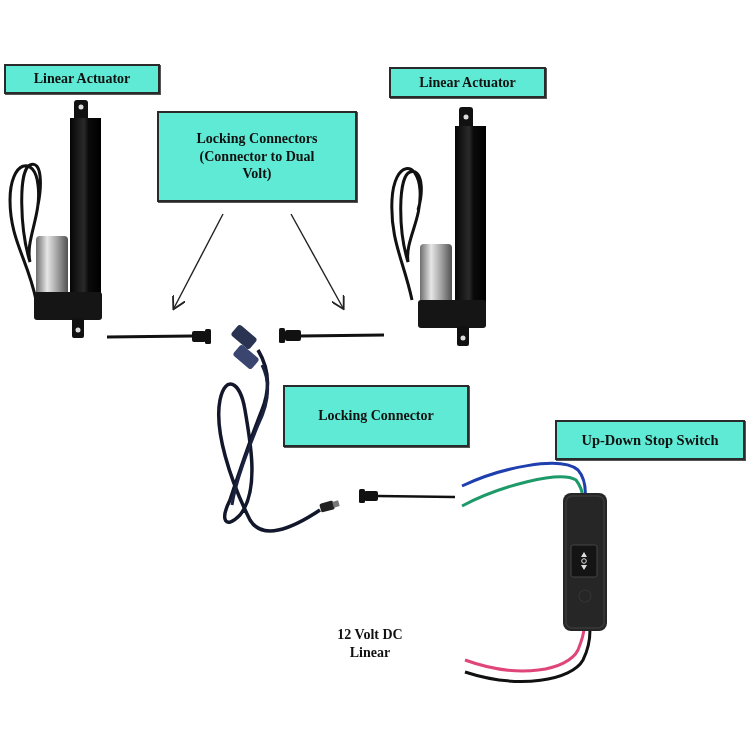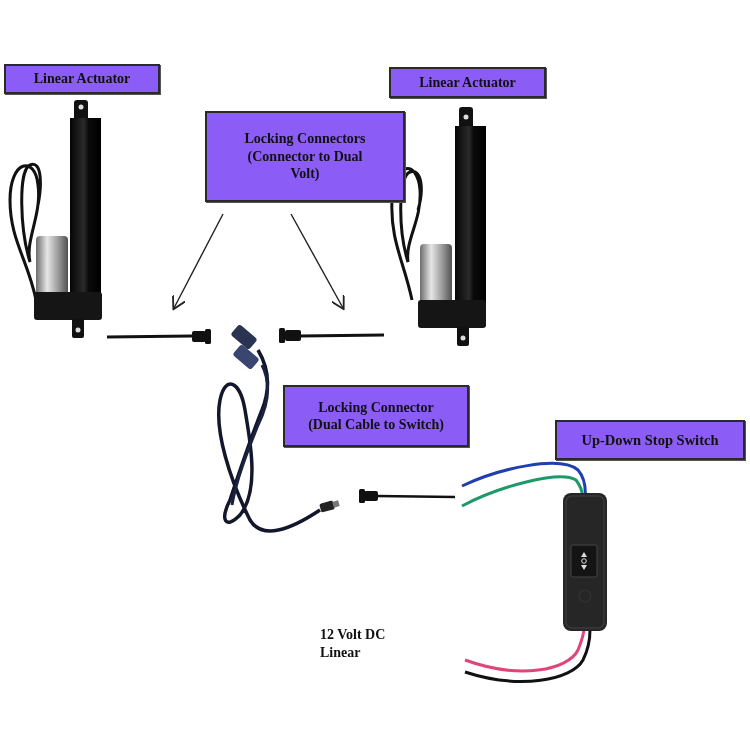--- a/index.html
+++ b/index.html
@@ -1,35 +1,35 @@
 <!DOCTYPE html>
 <html><head>
   <meta charset="utf-8">
   <style>
     html, body { margin: 0; padding: 0; background: #ffffff; }
     body { width: 750px; height: 750px; position: relative; overflow: hidden; font-family: "Liberation Serif", serif; }
     .label-box {
       position: absolute;
-      background: #8b5cf6;
+      background: #5eead4;
       border: 2px solid #2a2a2a;
       box-shadow: 1px 1px 0 #555;
       font-family: "Liberation Serif", serif;
       font-weight: bold;
       color: #111;
       text-align: center;
       display: flex; align-items: center; justify-content: center; flex-direction: column;
       line-height: 1.25;
       box-sizing: border-box;
     }
     #lbl-act-left { left: 4px; top: 64px; width: 156px; height: 30px; font-size: 14px; }
     #lbl-act-right { left: 389px; top: 67px; width: 157px; height: 31px; font-size: 14px; }
-    #lbl-lock-act { left: 157px; top: 111px; width: 200px; height: 91px; font-size: 14px; padding: 0 8px; margin-left: 48px; }
+    #lbl-lock-act { left: 157px; top: 111px; width: 200px; height: 91px; font-size: 14px; padding: 0 8px; }
     #lbl-lock-switch { left: 283px; top: 385px; width: 186px; height: 62px; font-size: 14px; }
     #lbl-switch { left: 555px; top: 420px; width: 190px; height: 40px; font-size: 14.5px; }
-    #lbl-power { position: absolute; left: 320px; top: 626px; width: 100px; text-align: left; font-weight: bold; font-size: 14px; line-height: 1.3; color: #111; }
+    #lbl-power { position: absolute; left: 320px; top: 626px; width: 100px; text-align: center; font-weight: bold; font-size: 14px; line-height: 1.3; color: #111; }
     svg#art { position: absolute; left: 0; top: 0; }
   </style>
 </head>
 <body>
 
 <svg id="art" width="750" height="750" viewBox="0 0 750 750">
   <defs>
     <linearGradient id="motorGrad" x1="0" x2="1" y1="0" y2="0">
       <stop offset="0" stop-color="#6d6d6d"></stop>
       <stop offset="0.35" stop-color="#e6e6e6"></stop>
@@ -120,21 +120,20 @@
 <div id="lbl-act-right" class="label-box">
   <span>Linear Actuator</span>
 </div>
 <div id="lbl-lock-act" class="label-box">
   <span>Locking Connectors</span>
   <span>(Connector to Dual</span>
   <span>Volt)</span>
 </div>
 <div id="lbl-lock-switch" class="label-box">
   <span>Locking Connector</span>
-  <span>(Dual Cable to Switch)</span>
 </div>
 <div id="lbl-switch" class="label-box">
   <span>Up-Down Stop Switch</span>
 </div>
 <div id="lbl-power">
   <div>12 Volt DC</div>
   <div>Linear</div>
 </div>
 
 </body></html>

